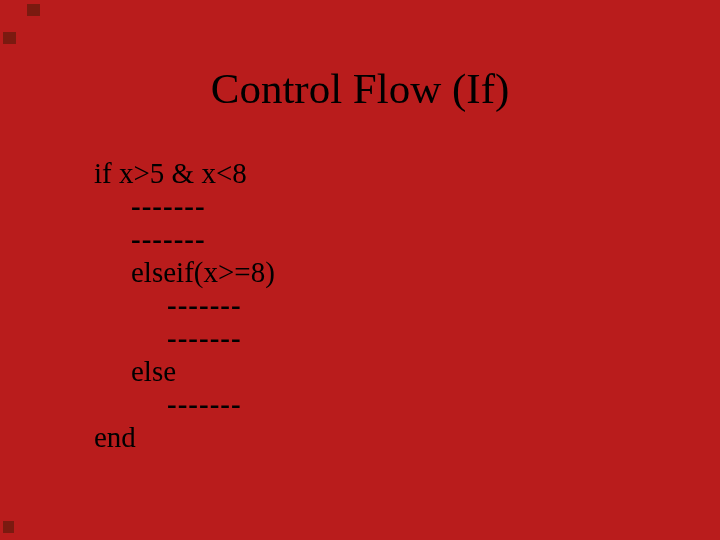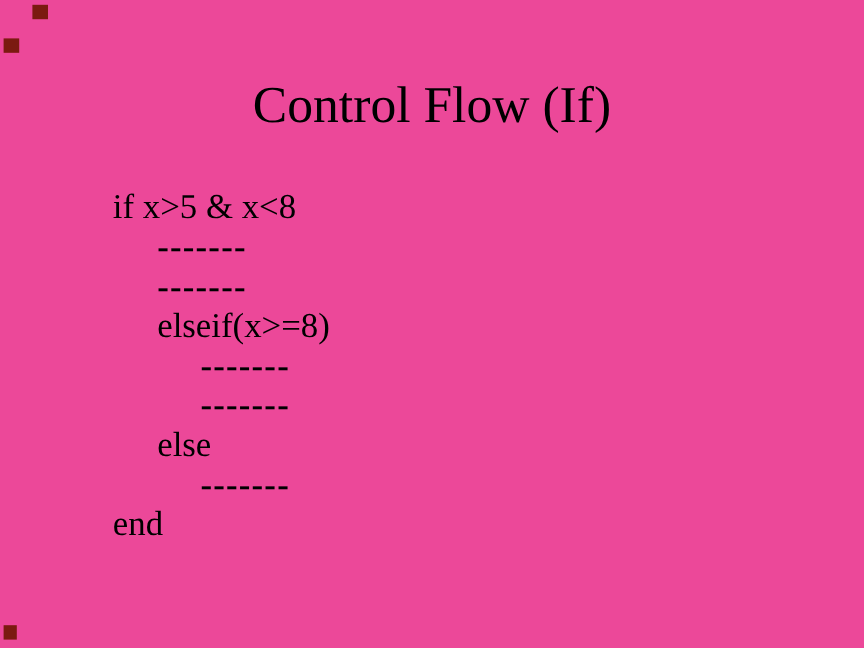--- a/index.html
+++ b/index.html
@@ -43,21 +43,21 @@
   .indent-2 { padding-left: 133px; }
   .code-line.dashes { letter-spacing: 1px; font-weight: 600; }
   .artifact-mark { position: absolute; }
   .mark-1 { left: 27px; top: 4px;   width: 13px; height: 12px; }
   .mark-2 { left: 3px;  top: 32px;  width: 13px; height: 12px; }
   .mark-3 { left: 3px;  top: 521px; width: 11px; height: 12px; }
 </style>
 </head>
 <body>
 
-<div class="slide" style="background: #ec4899; color: rgb(0, 0, 0);">
+<div class="slide" style="background: #b91c1c; color: rgb(0, 0, 0);">
 
   <div class="slide-title">Control Flow (If)</div>
 
   <div class="code-block"><div class="code-line indent-0">if x&gt;5 &amp; x&lt;8</div><div class="code-line indent-1 dashes">-------</div><div class="code-line indent-1 dashes">-------</div><div class="code-line indent-1">elseif(x&gt;=8)</div><div class="code-line indent-2 dashes">-------</div><div class="code-line indent-2 dashes">-------</div><div class="code-line indent-1">else</div><div class="code-line indent-2 dashes">-------</div><div class="code-line indent-0">end</div></div>
 
   <div class="artifact-mark mark-1" style="background: rgb(123, 26, 16);"></div>
   <div class="artifact-mark mark-2" style="background: rgb(123, 26, 16);"></div>
   <div class="artifact-mark mark-3" style="background: rgb(123, 26, 16);"></div>
 
 </div>

